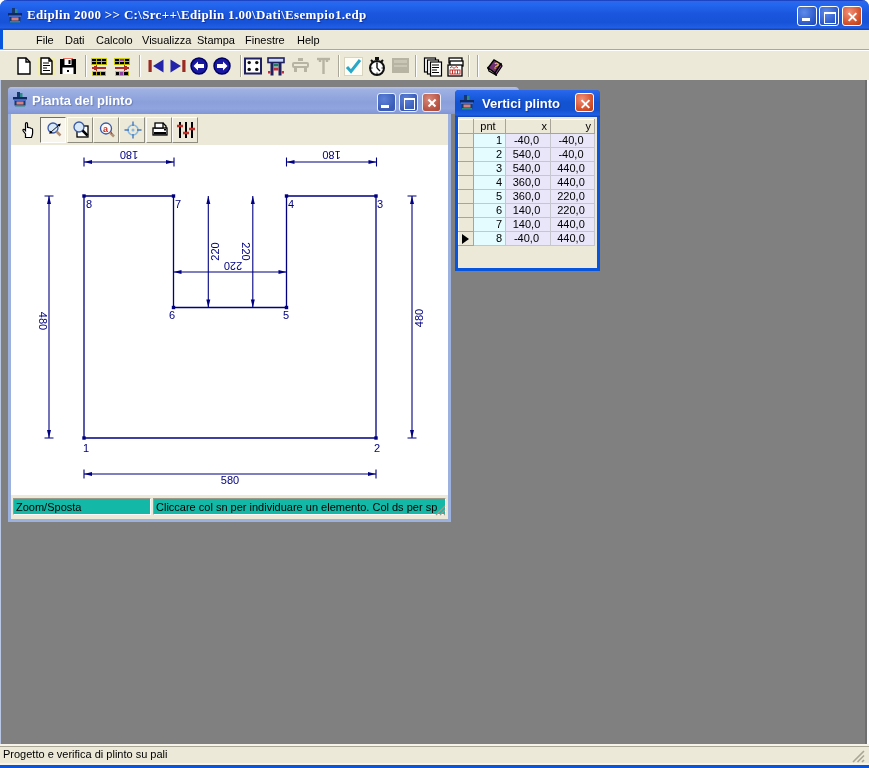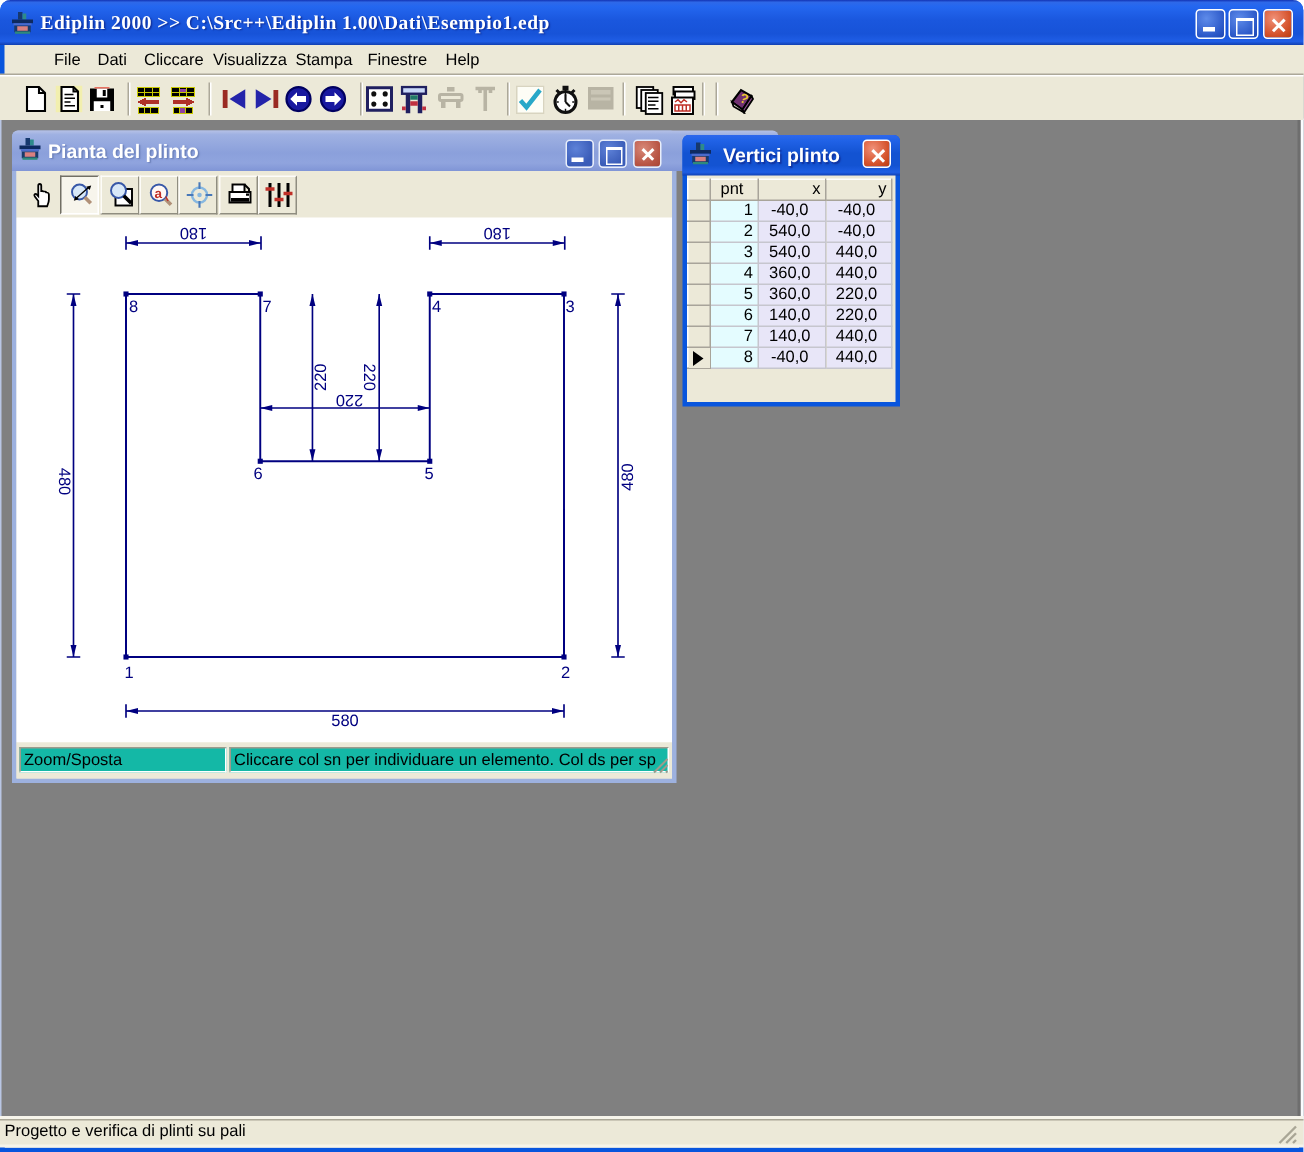--- a/index.html
+++ b/index.html
@@ -114,21 +114,21 @@
       <rect x="3" y="14" width="10" height="1.5" fill="#2E8A7A"></rect>
     </svg>
     <div class="apptitle">Ediplin 2000 &gt;&gt; C:\Src++\Ediplin 1.00\Dati\Esempio1.edp</div>
     <div class="capbtn min"></div>
     <div class="capbtn max"></div>
     <div class="capbtn cls"></div>
   </div>
   <div id="menubar">
     <span style="left:9px">File</span>
     <span style="left:38px">Dati</span>
-    <span style="left:69px">Cliccare</span>
+    <span style="left:69px">Calcolo</span>
     <span style="left:115px">Visualizza</span>
     <span style="left:170px">Stampa</span>
     <span style="left:218px">Finestre</span>
     <span style="left:270px">Help</span>
   </div>
   <div id="toolbar">
     <div class="tsep" style="left:85px"></div>
     <div class="tsep" style="left:139px"></div>
     <div class="tsep" style="left:240px"></div>
     <div class="tsep" style="left:338px"></div>
@@ -490,18 +490,18 @@
               <td class="pnt">8</td>
               <td class="xy">-40,0</td>
               <td class="xy">440,0</td>
             </tr>
       </tbody>
         </table>
     </div>
   </div>
   <div id="statusbar">
       <div class="panel"></div>
-      <div class="txt">Progetto e verifica di plinti su pali</div>
+      <div class="txt">Progetto e verifica di plinto su pali</div>
     <svg style="position:absolute;right:4px;bottom:2px" width="13" height="13" viewBox="0 0 13 13">
       <path d="M12 1 L1 12 M12 5.5 L5.5 12 M12 10 L10 12" stroke="#A9A696" stroke-width="1.6" fill="none"></path>
     </svg>
   </div>
 </div>
 
 </body></html>

